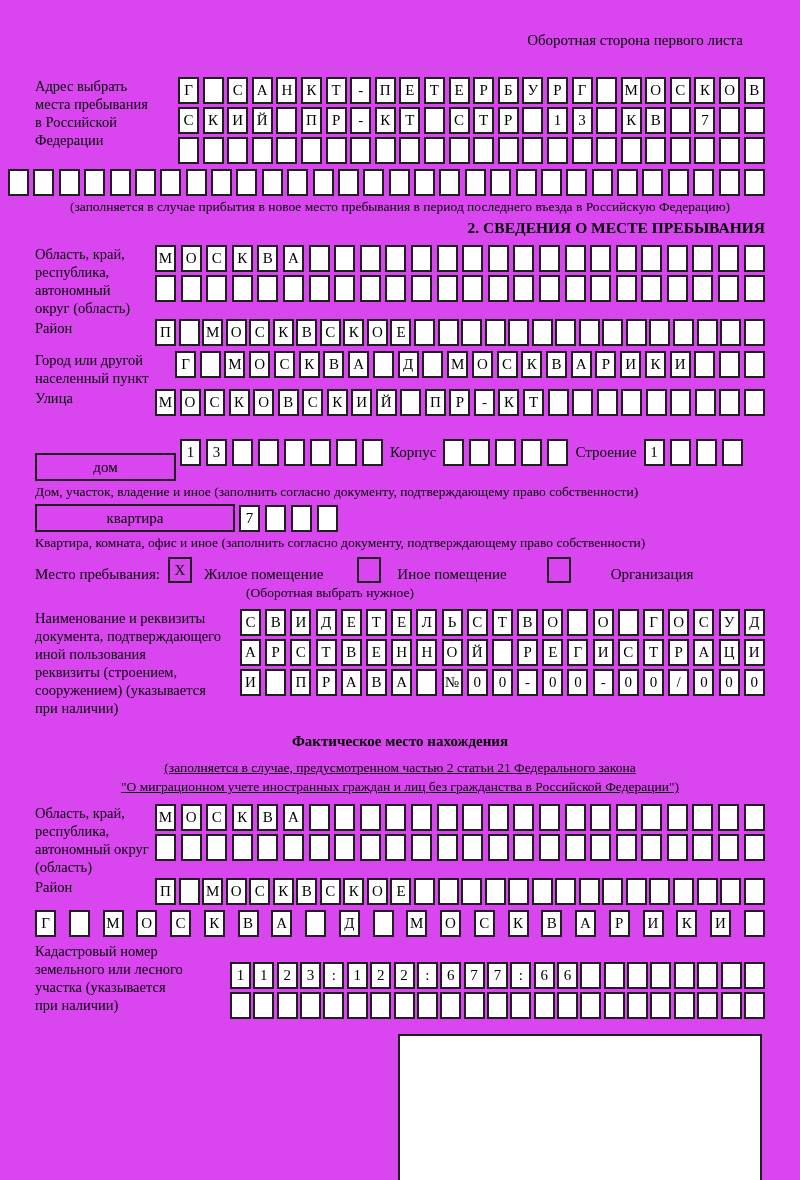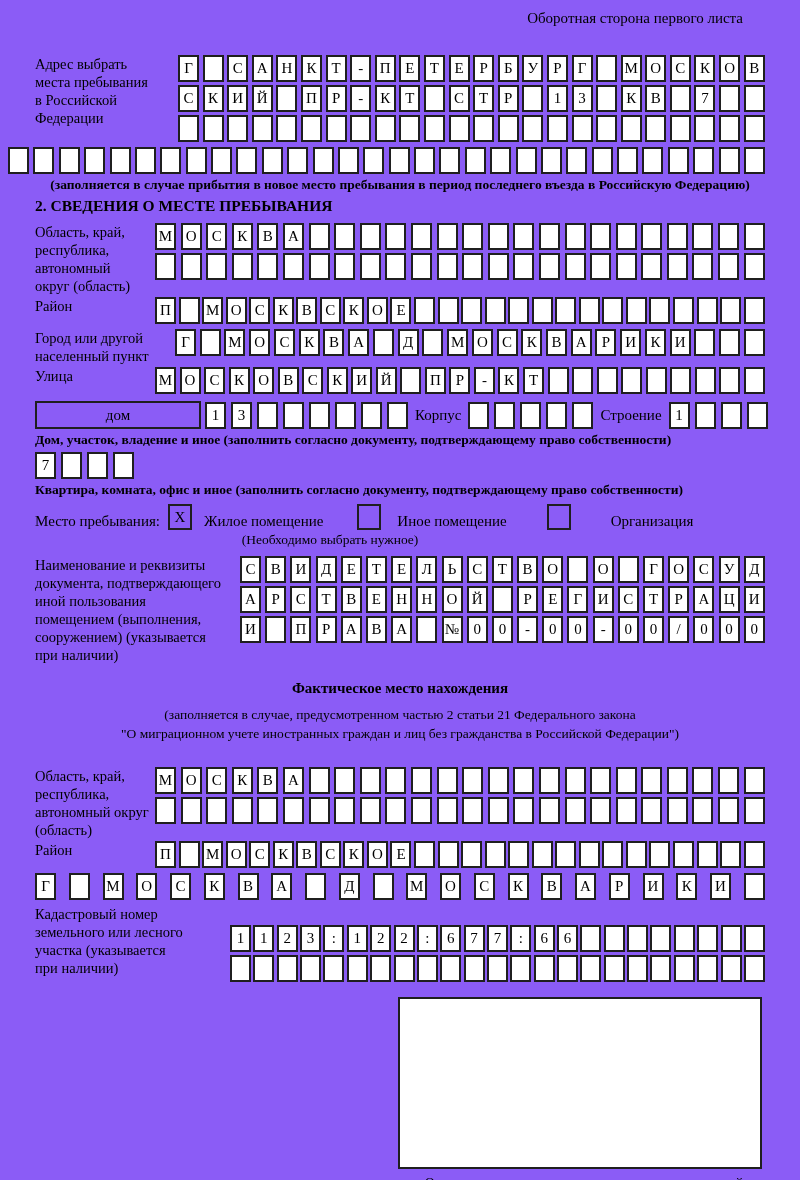--- a/index.html
+++ b/index.html
@@ -1,56 +1,56 @@
 <!DOCTYPE html>
 <html><head>
 <meta charset="utf-8">
 <style>
   html,body { margin:0; padding:0; background:#ffffff; color:#000; }
   .page {
     width:800px; height:1180px; box-sizing:border-box;
-    padding:10px 35px 0 35px; overflow:hidden;
+    padding:32px 35px 0 35px; overflow:hidden;
     font-family:"Liberation Serif","DejaVu Serif",serif;
-    background:#8b5cf6; position:relative;
+    background:#d946ef; position:relative;
   }
   .page-header { text-align:right; font-size:15px; margin-right:22px; margin-bottom:28px; }
 
   .frow { display:flex; margin-bottom:2px; }
   .flabel { flex:0 0 auto; font-size:14.5px; line-height:18px; }
   .w143{width:143px} .w120{width:120px} .w140{width:140px} .w195{width:195px} .w205{width:205px}
   .fgrid { flex:1 1 auto; min-width:0; }
 
   .boxrow { display:flex; justify-content:space-between; margin-bottom:3px; }
   .cell {
     box-sizing:border-box; flex:0 0 21px; width:21px; height:27px;
     border:2px solid #1f1f1f; display:inline-flex; align-items:center; justify-content:center;
     font-size:15px; line-height:1; background:#fff;
   }
   .fullrow { margin-left:-27px; width:757px; }
 
-  .caption { font-size:13.5px;font-weight:bold; }
+  .caption { font-size:13.5px; }
   .center { text-align:center; }
-  .sec-title { font-weight:bold; font-size:15.5px; text-align:left; margin:4px 0 8px; }
+  .sec-title { font-weight:bold; font-size:15.5px; text-align:right; margin:4px 0 8px; }
 
   .domrow { display:flex; align-items:center; gap:4px; margin:4px 0 3px; }
   .wide-box { box-sizing:border-box; border:2px solid #1f1f1f; height:28px;
     display:flex; align-items:center; justify-content:center; font-size:15px; flex:0 0 auto; }
-  .dom-box { width:166px; } .kv-box { width:200px; }
+  .dom-box { width:141px;margin-top:30px; } .kv-box { width:200px; }
   .cellrun { display:flex; gap:5px; flex:0 0 auto; }
   .inline-label { font-size:15px; margin:0 3px; }
 
   .mestorow { display:flex; align-items:flex-end; font-size:15px; margin:6px 0 2px; }
   .checkbox { box-sizing:border-box; width:24px; height:26px; border:2px solid #1f1f1f;
     display:inline-flex; align-items:center; justify-content:center; font-size:15px; }
   .sp8{width:8px} .sp12{width:12px} .sp16{width:16px} .sp34{width:34px} .sp40{width:40px}
   .mesto-note { width:590px; text-align:center; font-size:13.5px; margin-bottom:8px; }
 
   .fact-title { font-weight:bold; font-size:15px; text-align:center; margin:16px 0 8px; }
   .fact-note { text-align:center; font-size:13.5px; line-height:19px; }
-  .fact-notes { margin-bottom:24px; }
+  .fact-notes { margin-bottom:8px;text-decoration:underline; }
 
   .stamp-box { box-sizing:border-box; width:364px; height:172px; border:2px solid #1f1f1f;
     margin-left:363px; margin-top:12px; background:#fff; }
   .stamp-caption { width:410px; margin-left:344px; text-align:center;
     font-size:13.8px; line-height:19.5px; margin-top:5px; } .mb4{margin-bottom:4px}
 </style>
 </head>
 <body>
 
 <div class="page">
@@ -370,20 +370,21 @@
     <div class="cellrun">
         <span class="cell">1</span>
         <span class="cell"></span>
         <span class="cell"></span>
         <span class="cell"></span>
       </div>
   </div>
   <div class="caption mb4">Дом, участок, владение и иное (заполнить согласно документу, подтверждающему право собственности)</div>
 
   <div class="domrow">
+    <div class="wide-box kv-box">квартира</div>
     <div class="cellrun">
         <span class="cell">7</span>
         <span class="cell"></span>
         <span class="cell"></span>
         <span class="cell"></span>
       </div>
   </div>
   <div class="caption mb4">Квартира, комната, офис и иное (заполнить согласно документу, подтверждающему право собственности)</div>
 
   <div class="mestorow">
@@ -394,28 +395,28 @@
     <span>Жилое помещение</span>
     <span class="sp34"></span>
     <span class="checkbox"></span>
     <span class="sp16"></span>
     <span>Иное помещение</span>
     <span class="sp40"></span>
     <span class="checkbox"></span>
     <span class="sp40"></span>
     <span>Организация</span>
   </div>
-  <div class="mesto-note">(Необходимо выбрать нужное)</div>
+  <div class="mesto-note">(Оборотная выбрать нужное)</div>
 
   <div class="frow">
     <div class="flabel w205">
       <div>Наименование и реквизиты</div>
       <div>документа, подтверждающего</div>
       <div>иной пользования</div>
-      <div>помещением (выполнения,</div>
+      <div>реквизиты (строением,</div>
       <div>сооружением) (указывается</div>
       <div>при наличии)</div>
     </div>
     <div class="fgrid">
       <div class="boxrow">
           <span class="cell">С</span>
           <span class="cell">В</span>
           <span class="cell">И</span>
           <span class="cell">Д</span>
           <span class="cell">Е</span>

